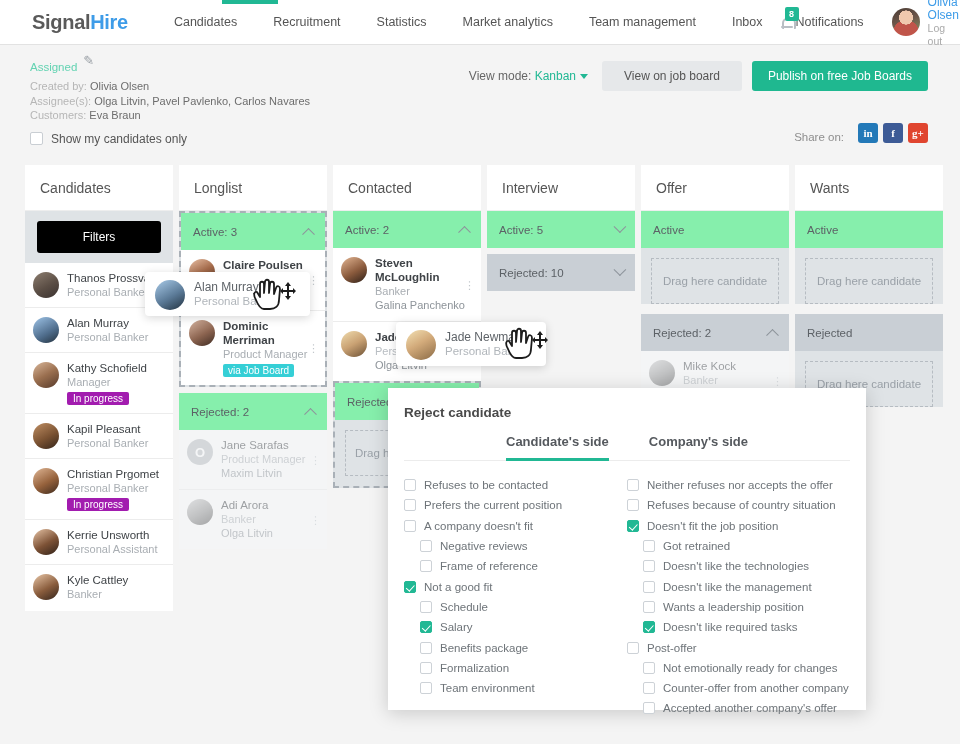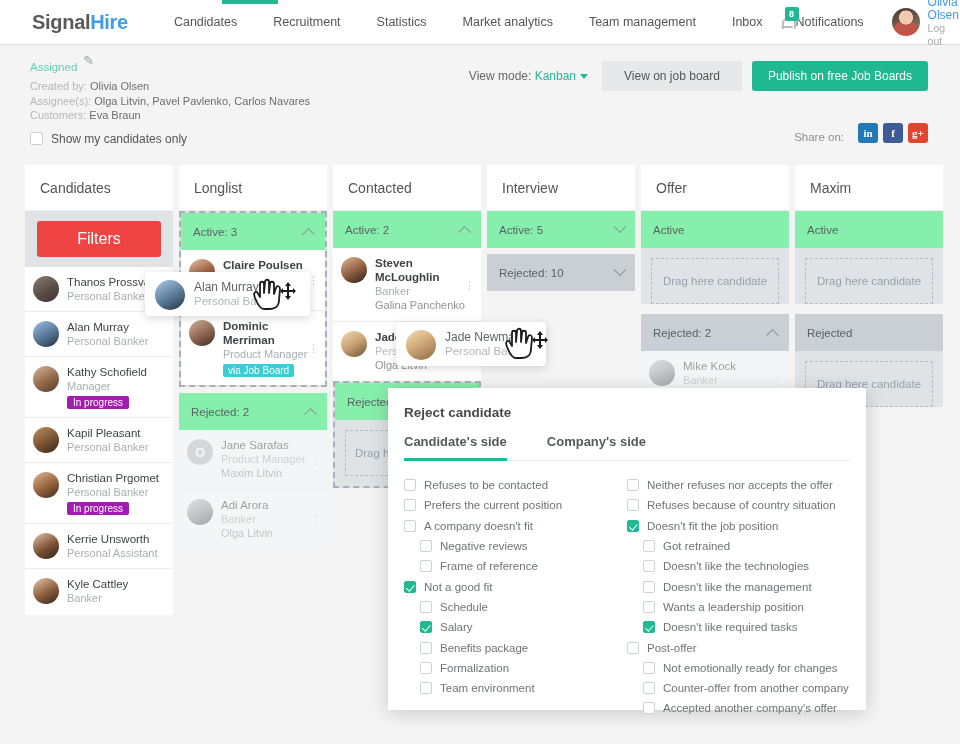--- a/index.html
+++ b/index.html
@@ -180,22 +180,22 @@
   .lock-badge:after {
     content:""; width:8px; height:5px; background:#f0a13f; border-radius:1px;
     box-shadow:0 -3px 0 -1.5px transparent;
   }
   .lock-badge:before {
     content:""; position:absolute; top:2.5px; width:5px; height:3px;
     border:1.4px solid #f0a13f; border-bottom:none; border-radius:3px 3px 0 0;
   }
   .filters-wrap { background:#dfe3e6; padding:10px 12px; }
   .filters-btn {
-    width:100%; background:#ef4444; color:#fff; border:none; border-radius:3px;
-    padding:9px 0; font-size:16px; cursor:pointer; font-family:"Liberation Sans", sans-serif;
+    width:100%; background:#000000; color:#fff; border:none; border-radius:3px;
+    padding:9px 0; font-size:12px; cursor:pointer; font-family:"Liberation Sans", sans-serif;
   }
   .dropzone {
     margin:10px; border:1px dashed #b6bcc2; height:46px;
     display:flex; align-items:center; justify-content:center;
     font-size:11.5px; color:#9aa1a8;
   }
   .dim { opacity:0.45; }
   .faded-name { color:#b9bec3; }
 
   
@@ -210,21 +210,21 @@
   .cursor-drag { position:absolute; z-index:60; width:46px; height:34px; }
 
   
   .modal {
     position:absolute; left:388px; top:388px; width:478px; height:322px;
     background:#fff; box-shadow:0 3px 18px rgba(0,0,0,0.18); z-index:50;
   }
   .modal-title {
     font-size:13.5px; font-weight:bold; color:#4a4a4a; padding:17px 0 0 16px;
   }
-  .tabs { display:flex; padding:0 16px; margin-top:14px; position:relative; }
+  .tabs { display:flex; padding:0 16px; margin-top:14px; position:relative;justify-content:center; }
   .tab {
     font-size:13px; font-weight:bold; color:#55595e; padding-bottom:9px; cursor:pointer;
   }
   .tab:first-child { margin-right:40px; }
   .tab.active { border-bottom:3px solid #21b894; }
   .tabs:after {
     content:""; position:absolute; left:16px; right:16px; bottom:0; height:1px; background:#e9e9e9; z-index:-1;
   }
   .tabs-underline { height:1px; background:#ececec; margin:0 16px; margin-top:-1px; }
   .modal-body { display:flex; padding:14px 16px 0 16px; }
@@ -527,21 +527,21 @@
           </div>
           <span class="kebab">
               <i>⋮</i>
             </span>
         </div>
       </div>
     </div>
   </div>
 
   <div class="col">
-    <div class="col-head">Maxim</div>
+    <div class="col-head">Wants</div>
     <div class="group">
       <div class="section-head">
         <span class="sh-label">Active</span>
       </div>
       <div class="dropzone">Drag here candidate</div>
     </div>
     <div class="group">
       <div class="section-head dark">
         <span class="sh-label">Rejected</span>
       </div>

